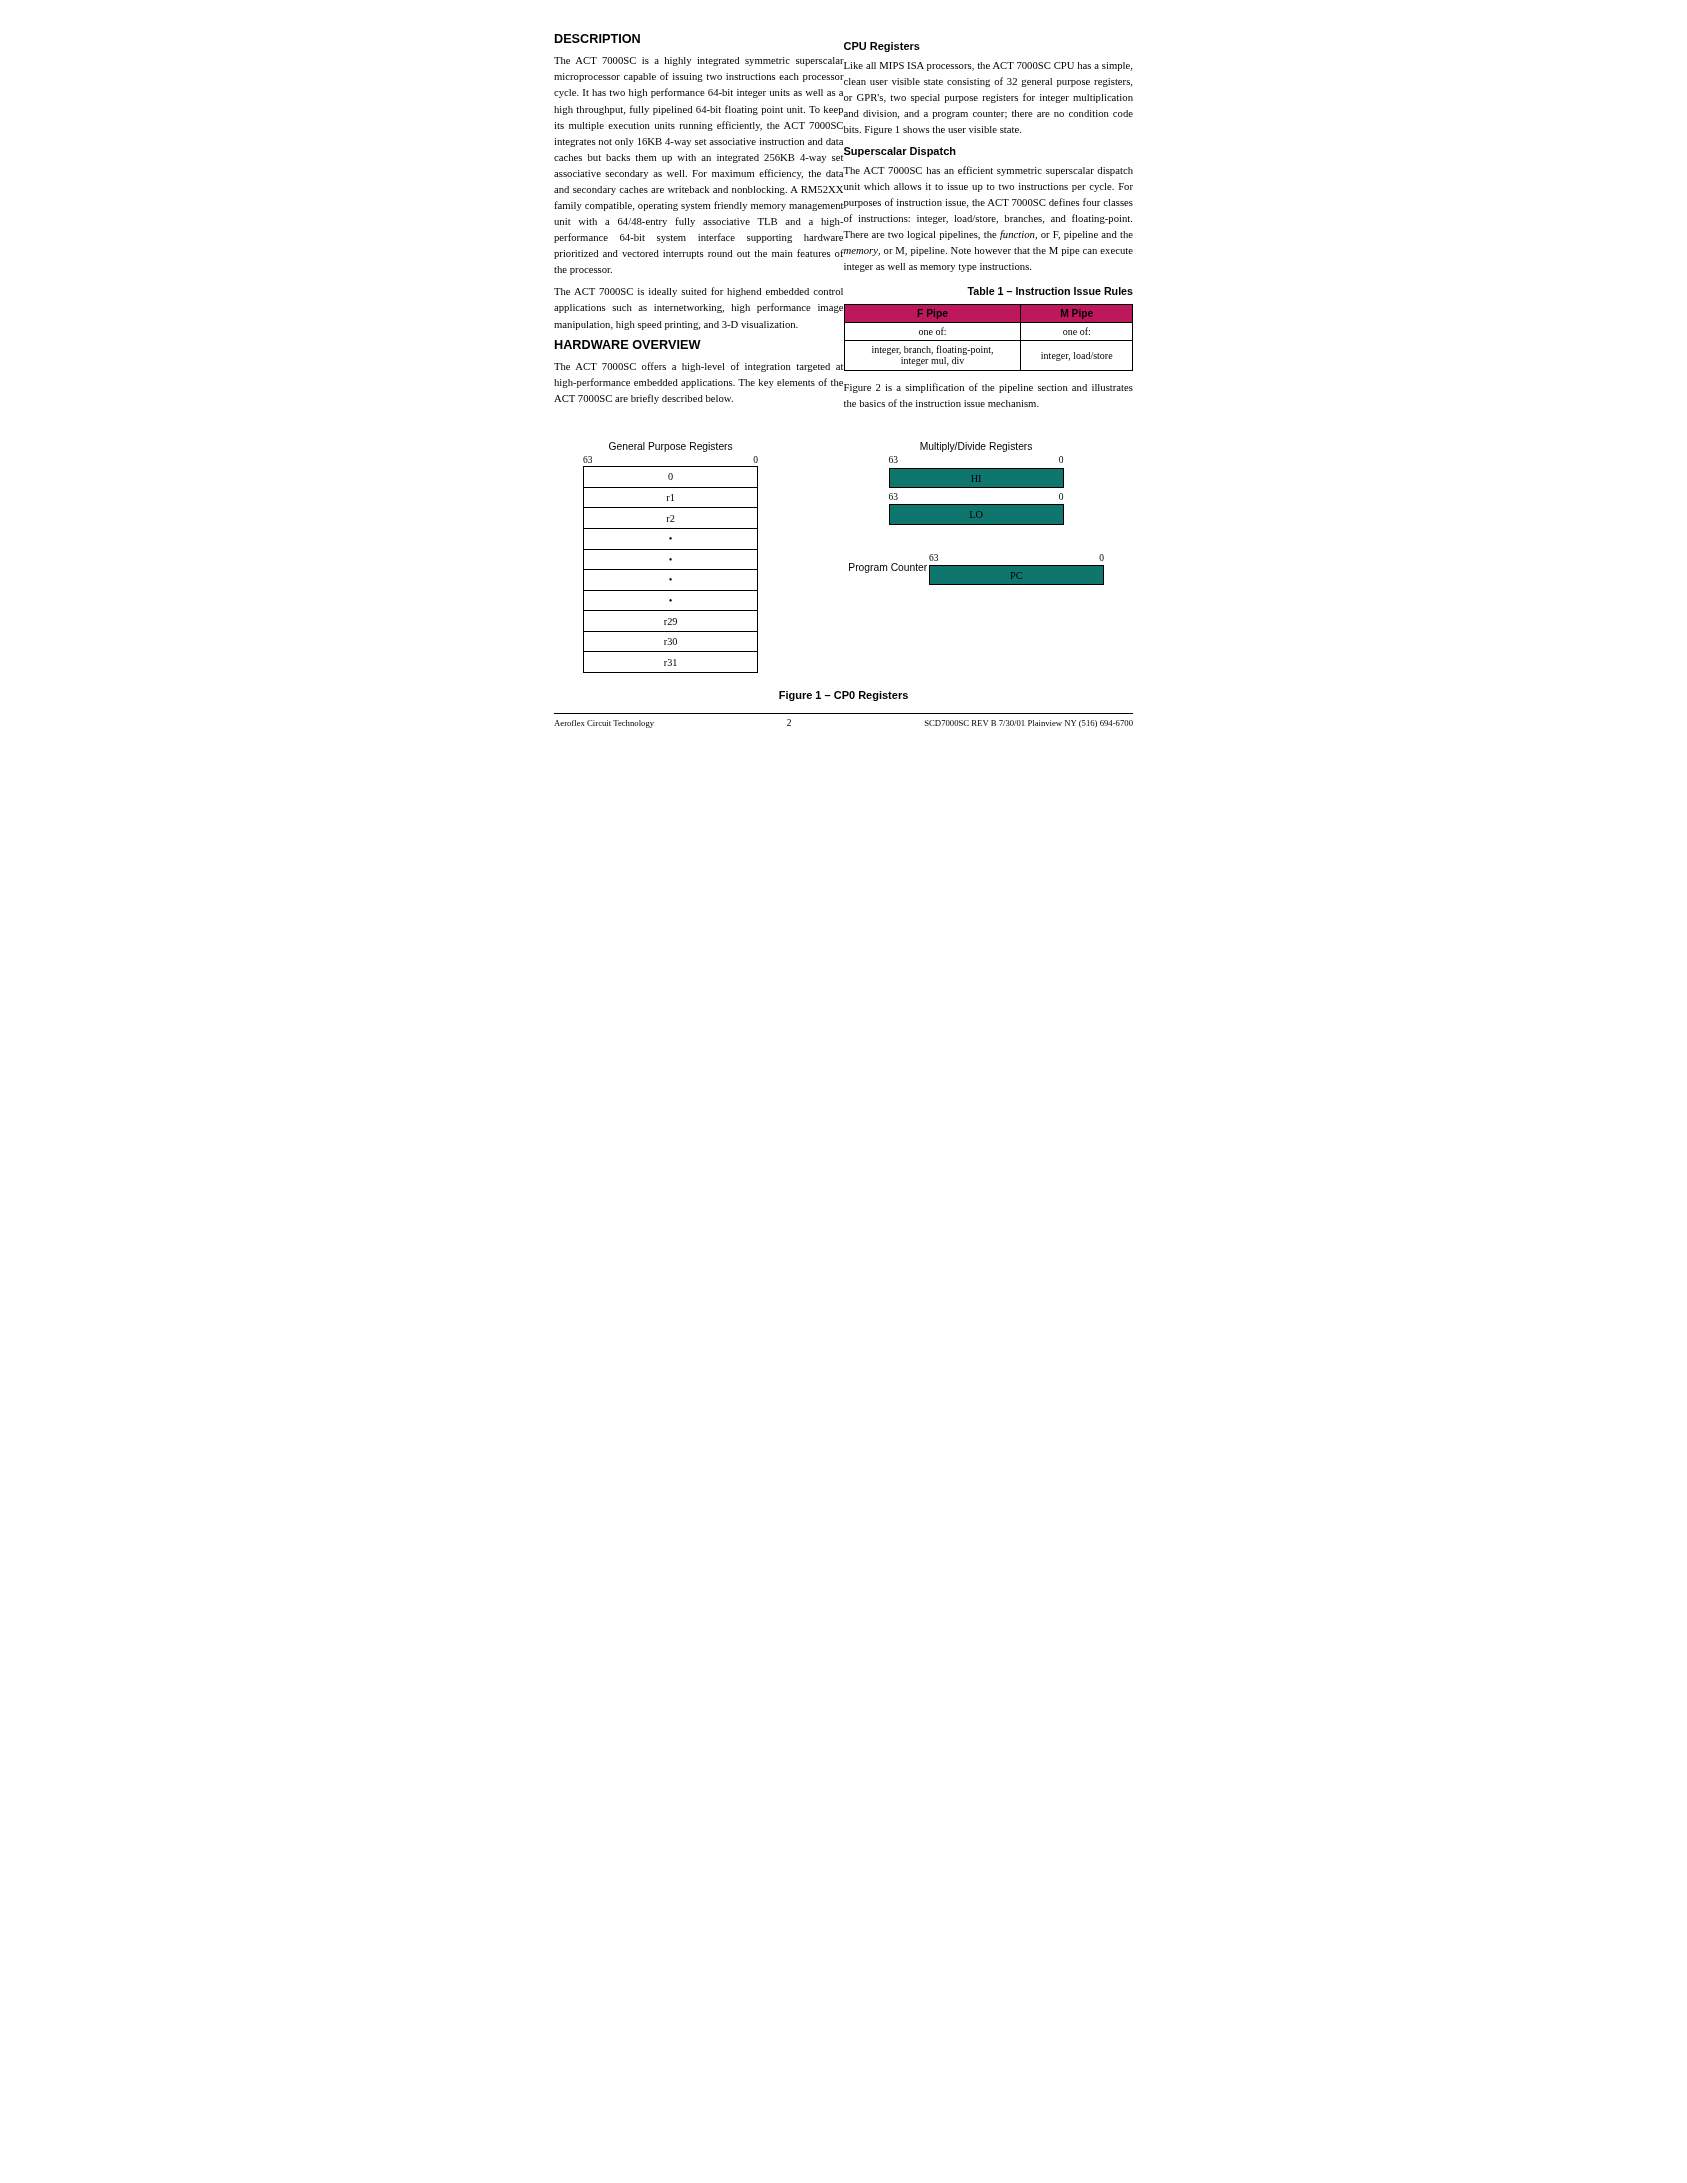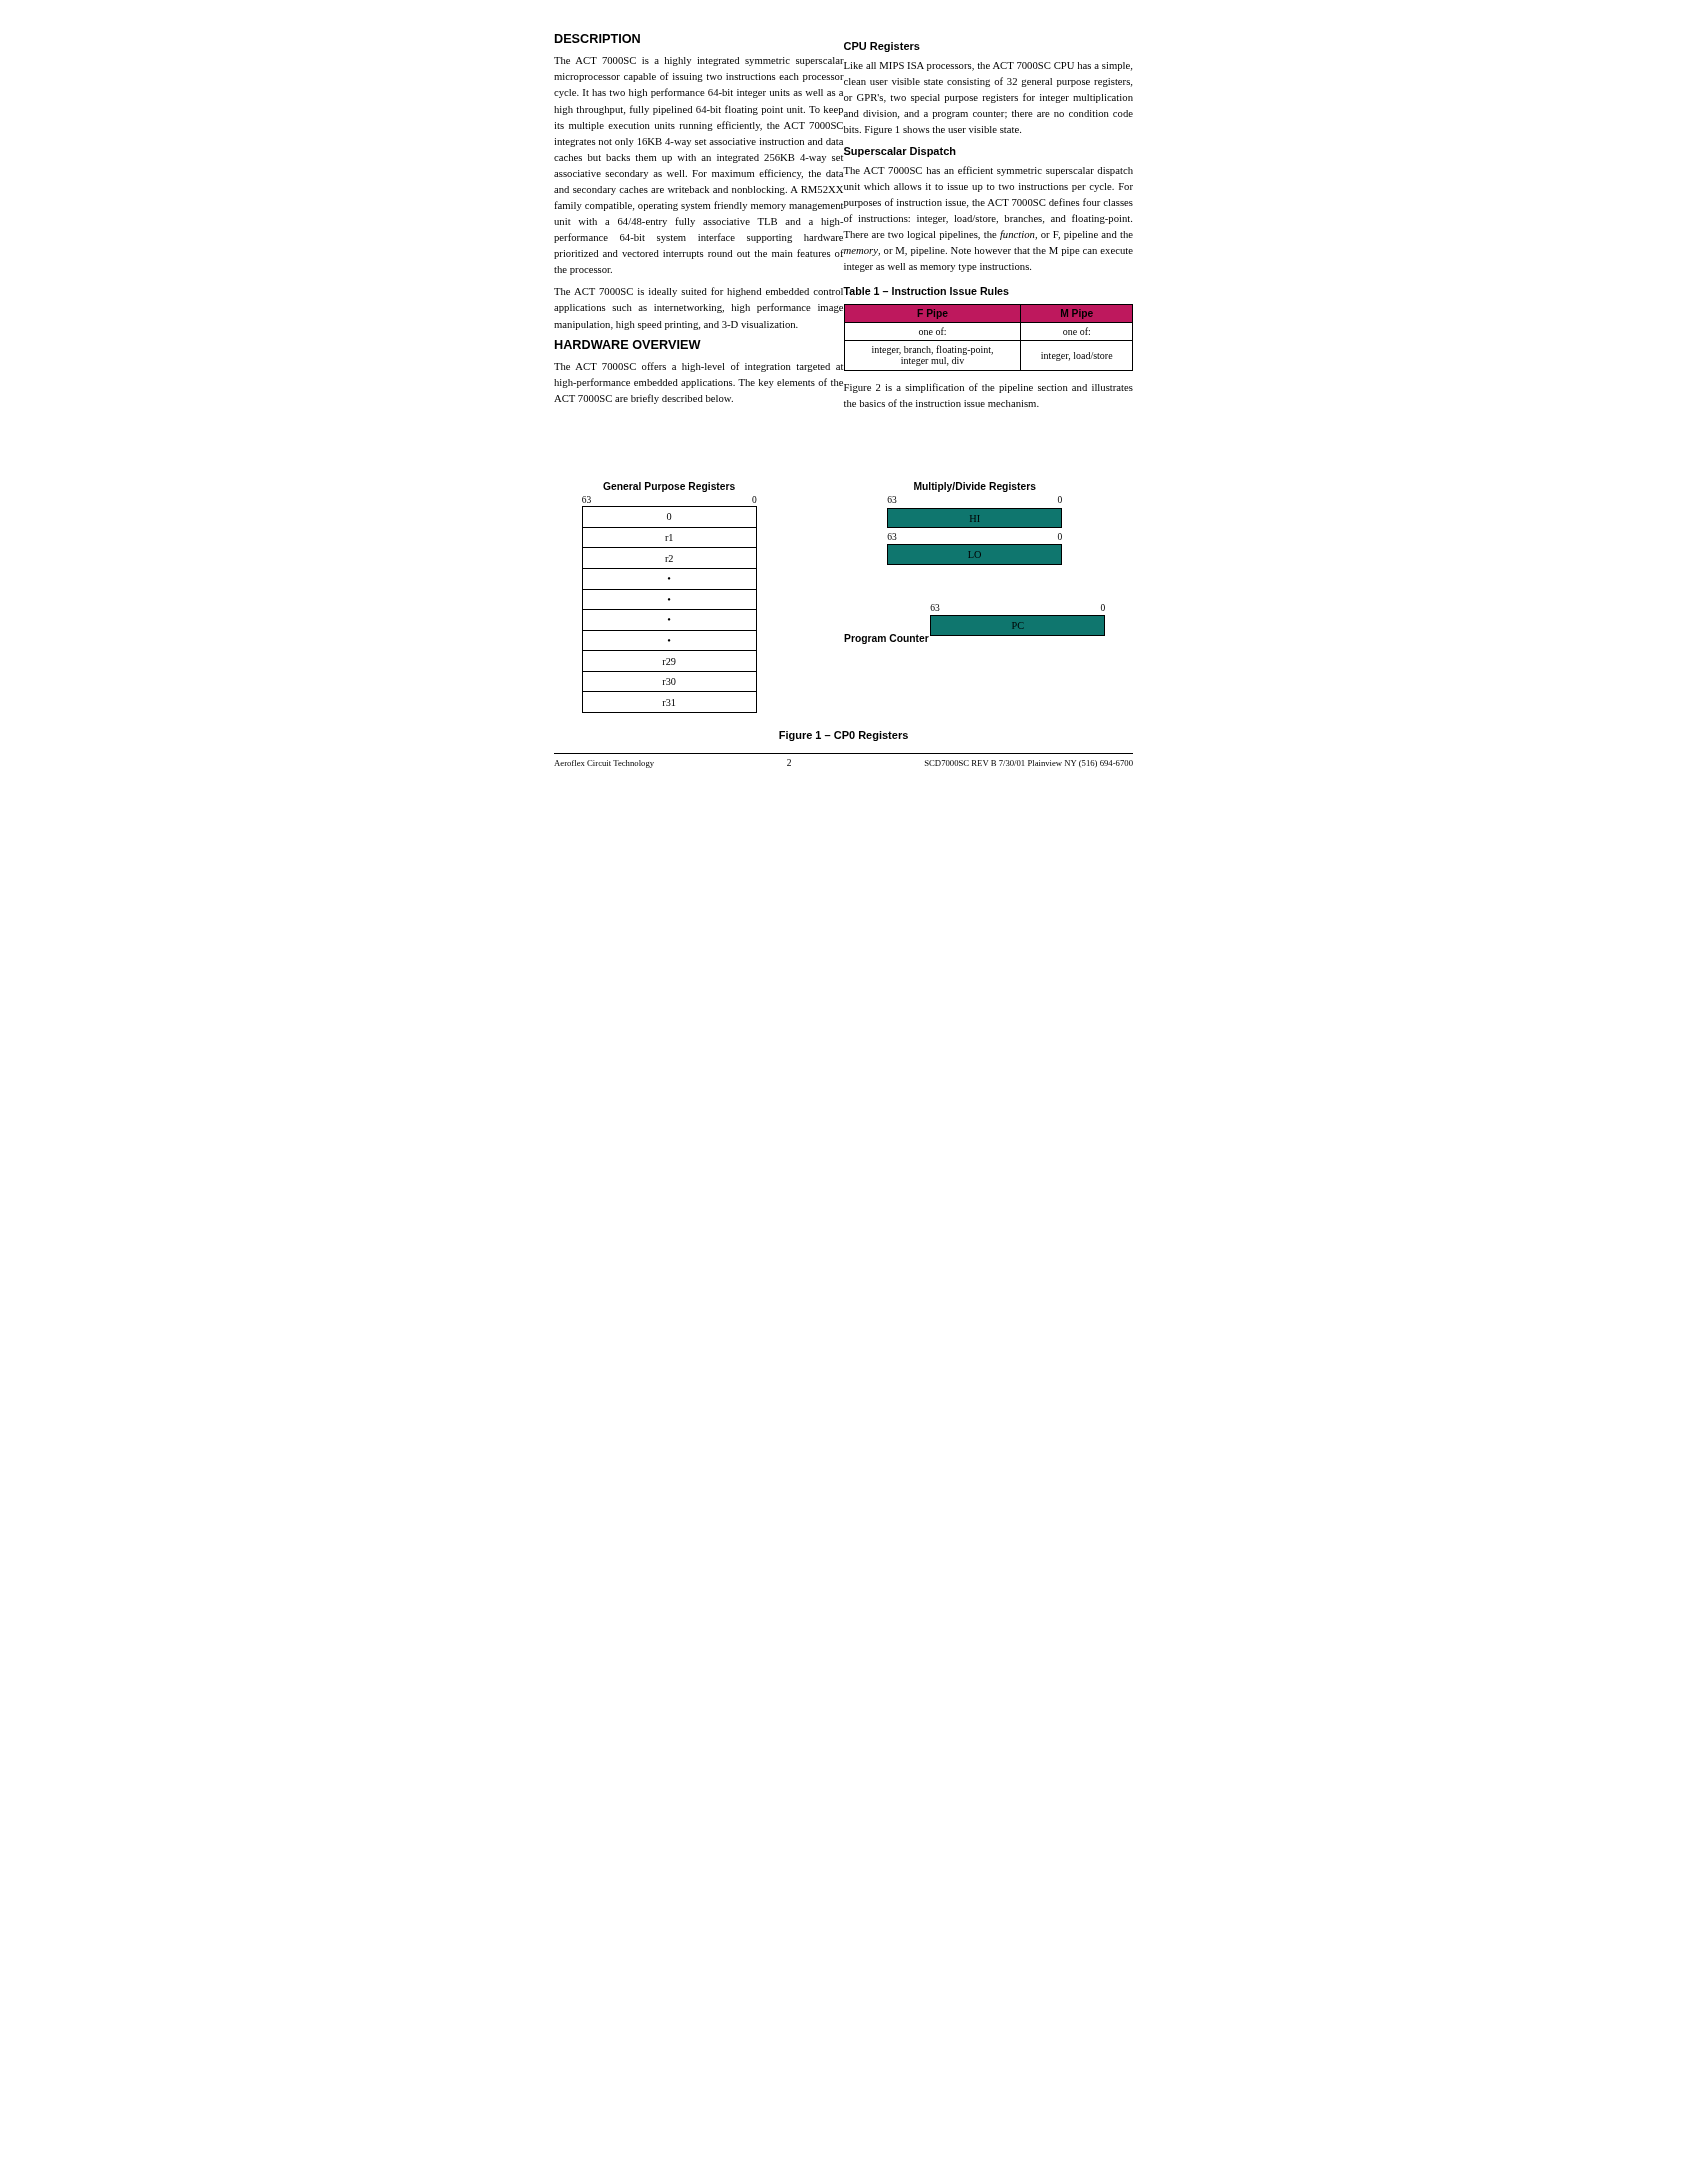--- a/index.html
+++ b/index.html
@@ -50,21 +50,21 @@
 
     p {
       text-align: justify;
       line-height: 1.5;
       margin-bottom: 6.4px;
       font-size: 10.7px;
     }
 
     
     .table-title {
-      text-align: left;
+      text-align: right;
       font-weight: bold;
       font-family: Arial, Helvetica, sans-serif;
       font-size: 10.7px;
       margin: 11px 0 6.4px 0;
     }
 
     .instruction-table {
       width: 100%;
       border-collapse: collapse;
       font-size: 10.3px;
@@ -89,25 +89,24 @@
     
     .diagrams-section {
       display: flex;
       gap: 32px;
       margin: 24px 0 8px 0;
       justify-content: space-around;
     }
 
     .diagram-label {
       font-family: Arial, Helvetica, sans-serif;
-      font-weight: bold;
+      font-weight: normal;
       font-size: 10.3px;
       margin-bottom: 3.2px;
       text-align: left;
-      margin-top: 40px;
     }
 
     .register-box {
       border: 0.8px solid #000;
       width: 175px;
       height: 20.6px;
       display: flex;
       align-items: center;
       justify-content: center;
       font-size: 10.3px;

